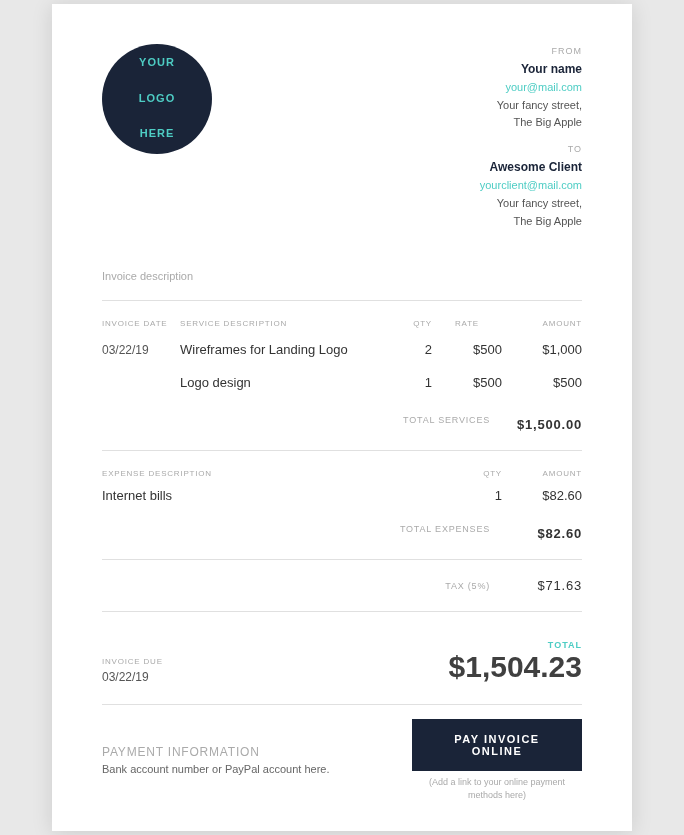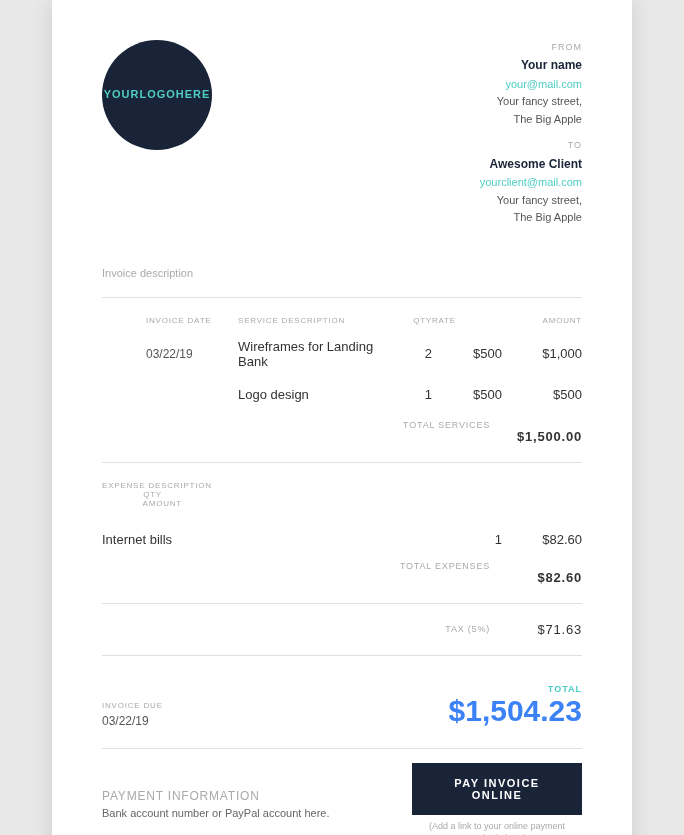--- a/index.html
+++ b/index.html
@@ -24,30 +24,31 @@
       justify-content: space-between;
       align-items: flex-start;
       margin-bottom: 30px;
     }
     .logo-circle {
       width: 110px;
       height: 110px;
       background: #1a2438;
       border-radius: 50%;
       display: flex;
-      flex-direction: row;
+      flex-direction: column;
       align-items: center;
       justify-content: center;
       color: #4ecdc4;
       font-size: 11px;
       font-weight: 700;
       letter-spacing: 1px;
       text-align: center;
       line-height: 1.4;
       flex-shrink: 0;
+      gap: 20px;
     }
     .from-to-block {
       text-align: right;
       font-size: 11px;
       line-height: 1.6;
       color: #555;
     }
     .from-to-block .label {
       font-size: 9px;
       color: #aaa;
@@ -93,24 +94,24 @@
     
     .table-header {
       display: flex;
       font-size: 8px;
       color: #aaa;
       letter-spacing: 0.8px;
       text-transform: uppercase;
       margin-bottom: 10px;
       padding-bottom: 4px;
     }
-    .col-date { width: 92px; margin-left: 44px; }
+    .col-date { width: 78px; }
     .col-desc { flex: 1; }
     .col-qty { width: 40px; text-align: right; }
-    .col-rate { width: 70px; text-align: left; }
+    .col-rate { width: 70px; text-align: center; }
     .col-amount { width: 80px; text-align: right; }
 
     
     .table-row {
       display: flex;
       align-items: center;
       font-size: 13px;
       color: #333;
       margin-bottom: 18px;
     }
@@ -122,20 +123,21 @@
 
     
     .totals-row {
       display: flex;
       justify-content: flex-end;
       font-size: 9px;
       color: #aaa;
       letter-spacing: 0.8px;
       text-transform: uppercase;
       margin-bottom: 8px;
+      align-items: center;
     }
     .totals-row .totals-label {
       width: 120px;
       text-align: right;
       padding-right: 12px;
     }
     .totals-row .totals-value {
       width: 80px;
       text-align: right;
       font-size: 13px;
@@ -144,22 +146,21 @@
       margin-top: 9px;
     }
 
     
     .expense-header {
       display: flex;
       font-size: 8px;
       color: #aaa;
       letter-spacing: 0.8px;
       text-transform: uppercase;
-      margin-bottom: 24px;
-      flex-direction: column;
+      margin-bottom: 10px;
     }
     .exp-col-desc { flex: 1; }
     .exp-col-qty { width: 60px; text-align: right; }
     .exp-col-amount { width: 80px; text-align: right; }
 
     .expense-row {
       display: flex;
       align-items: center;
       font-size: 13px;
       color: #333;
@@ -217,21 +218,21 @@
     .total-block .total-label {
       font-size: 9px;
       color: #4ecdc4;
       letter-spacing: 1px;
       text-transform: uppercase;
       font-weight: 700;
     }
     .total-block .total-value {
       font-size: 30px;
       font-weight: 800;
-      color: #3b82f6;
+      color: #404040;
     }
 
     
     .payment-section {
       display: flex;
       justify-content: space-between;
       align-items: center;
       margin-top: 20px;
       padding-top: 14px;
       border-top: 1px solid #e0e0e0;
@@ -318,21 +319,21 @@
     <div class="table-header">
       <div class="col-date">INVOICE DATE</div>
       <div class="col-desc">SERVICE DESCRIPTION</div>
       <div class="col-qty">QTY</div>
       <div class="col-rate">RATE</div>
       <div class="col-amount">AMOUNT</div>
     </div>
 
     <div class="table-row">
       <div class="col-date">03/22/19</div>
-      <div class="col-desc">Wireframes for Landing Bank</div>
+      <div class="col-desc">Wireframes for Landing Logo</div>
       <div class="col-qty">2</div>
       <div class="col-rate">$500</div>
       <div class="col-amount">$1,000</div>
     </div>
 
     <div class="table-row">
       <div class="col-date"></div>
       <div class="col-desc">Logo design</div>
       <div class="col-qty">1</div>
       <div class="col-rate">$500</div>

